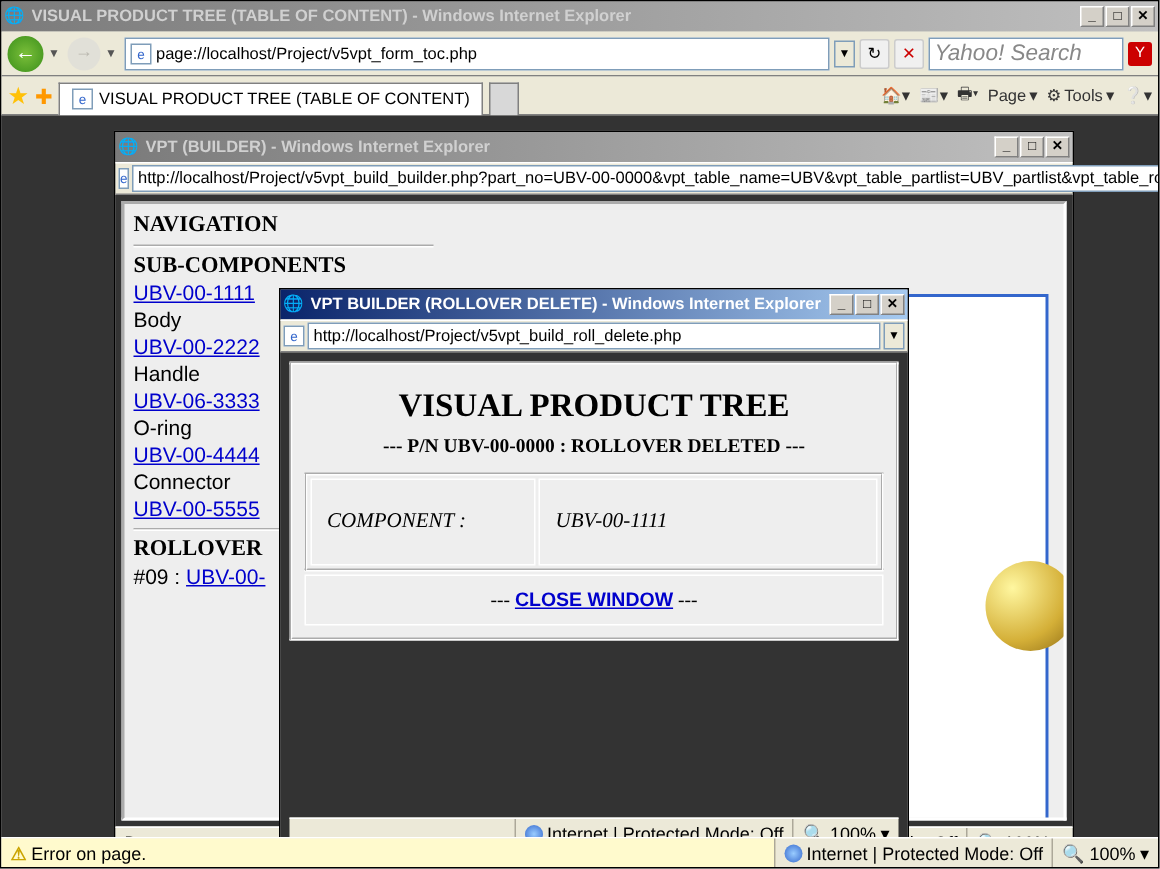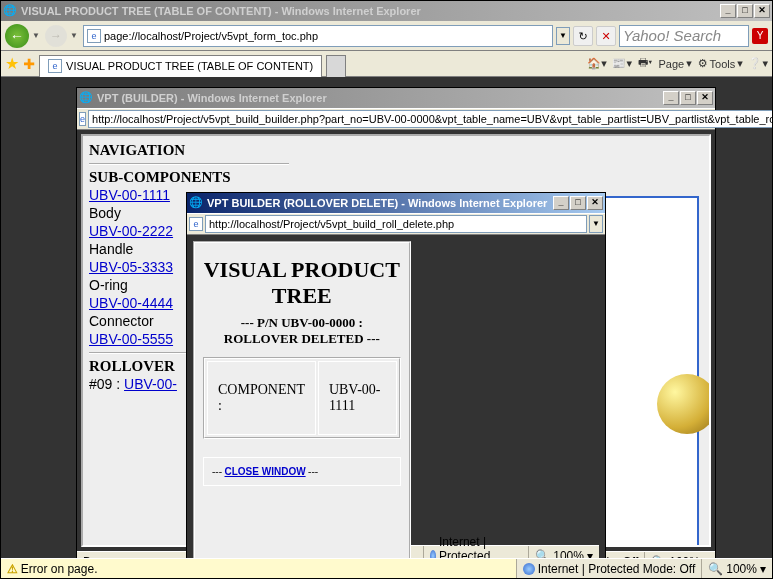--- a/index.html
+++ b/index.html
@@ -55,27 +55,27 @@
 .close-link a{color:#00c; text-decoration:underline; font-weight:bold;}
 
 .status{height:20px; background:#ece9d8; border-top:1px solid #fff; display:flex; align-items:center; font-size:12px;}
 .status-pane{padding:0 6px; border-right:1px solid #aca899; height:100%; display:flex; align-items:center; gap:3px;}
 .status-warn{background:#fffacd;}
 .status-warn .warn-icon{color:#caa400; font-weight:bold;}
 .globe{width:12px;height:12px; border-radius:50%; background:radial-gradient(#9cf,#36c); display:inline-block;}
 .zoom{margin-left:auto; padding:0 6px; display:flex; align-items:center; gap:3px;}
 
 .w3{position:absolute; left:185px; top:115px; width:420px; height:380px; background:#c0c0c0; border:1px solid #000; display:flex; flex-direction:column; z-index:10;}
-.w3-client{flex:1; background:#333; padding:6px; display:flex; }
+.w3-client{flex:1; background:#333; padding:6px; display:flex; flex-direction:column;}
 .popup-panel{background:#eee; border:2px groove #fff; padding:8px;}
 .popup-panel h1{font-family:'Times New Roman',serif; font-size:22px; text-align:center; margin:6px 0;}
 .popup-sub{font-family:'Times New Roman',serif; font-size:13px; text-align:center; font-weight:bold; margin-bottom:10px;}
-.popup-table{width:100%; border:2px groove #fff;}
+.popup-table{width:100%; border:2px groove #fff;font-style:italic;}
 .popup-table td{font-family:'Times New Roman',serif; font-size:14px; padding:20px 10px; border:1px groove #fff;}
-.popup-close{font-family:'Times New Roman',serif; font-size:10px; padding:8px; border:1px groove #fff; margin-top:18px;}
+.popup-close{text-align:center; font-family:'Times New Roman',serif; font-size:13px; padding:8px; border:1px groove #fff; margin-top:2px;}
 .popup-close a{color:#00c; text-decoration:underline; font-weight:bold;}
 .w3 .status{margin-top:auto;}
 </style>
 </head>
 <body>
 
 <div class="window main-window">
   <div class="titlebar tb-inactive">
     <span class="tb-icon">🌐</span>
     <span class="tb-title">VISUAL PRODUCT TREE (TABLE OF CONTENT) - Windows Internet Explorer</span>
@@ -143,21 +143,21 @@
         <div class="content-panel">
           <div class="nav-section">
             <div class="nav-hdr">NAVIGATION</div>
             <div class="hr"></div>
             <div class="nav-hdr">SUB-COMPONENTS</div>
             <div class="sub-list" id="sub-list">
                 <div class="row"><a href="#">UBV-00-1111</a></div>
                 <div class="row">Body</div>
                 <div class="row"><a href="#">UBV-00-2222</a></div>
                 <div class="row">Handle</div>
-                <div class="row"><a href="#">UBV-05-3333</a></div>
+                <div class="row"><a href="#">UBV-06-3333</a></div>
                 <div class="row">O-ring</div>
                 <div class="row"><a href="#">UBV-00-4444</a></div>
                 <div class="row">Connector</div>
                 <div class="row"><a href="#">UBV-00-5555</a></div>
               </div>
             <div class="hr"></div>
             <div class="nav-hdr">ROLLOVER</div>
             <div class="sub-list"><span class="row"><span>#09 : </span><a href="#">UBV-00-</a></span></div>
           </div>
           <div class="image-area">

